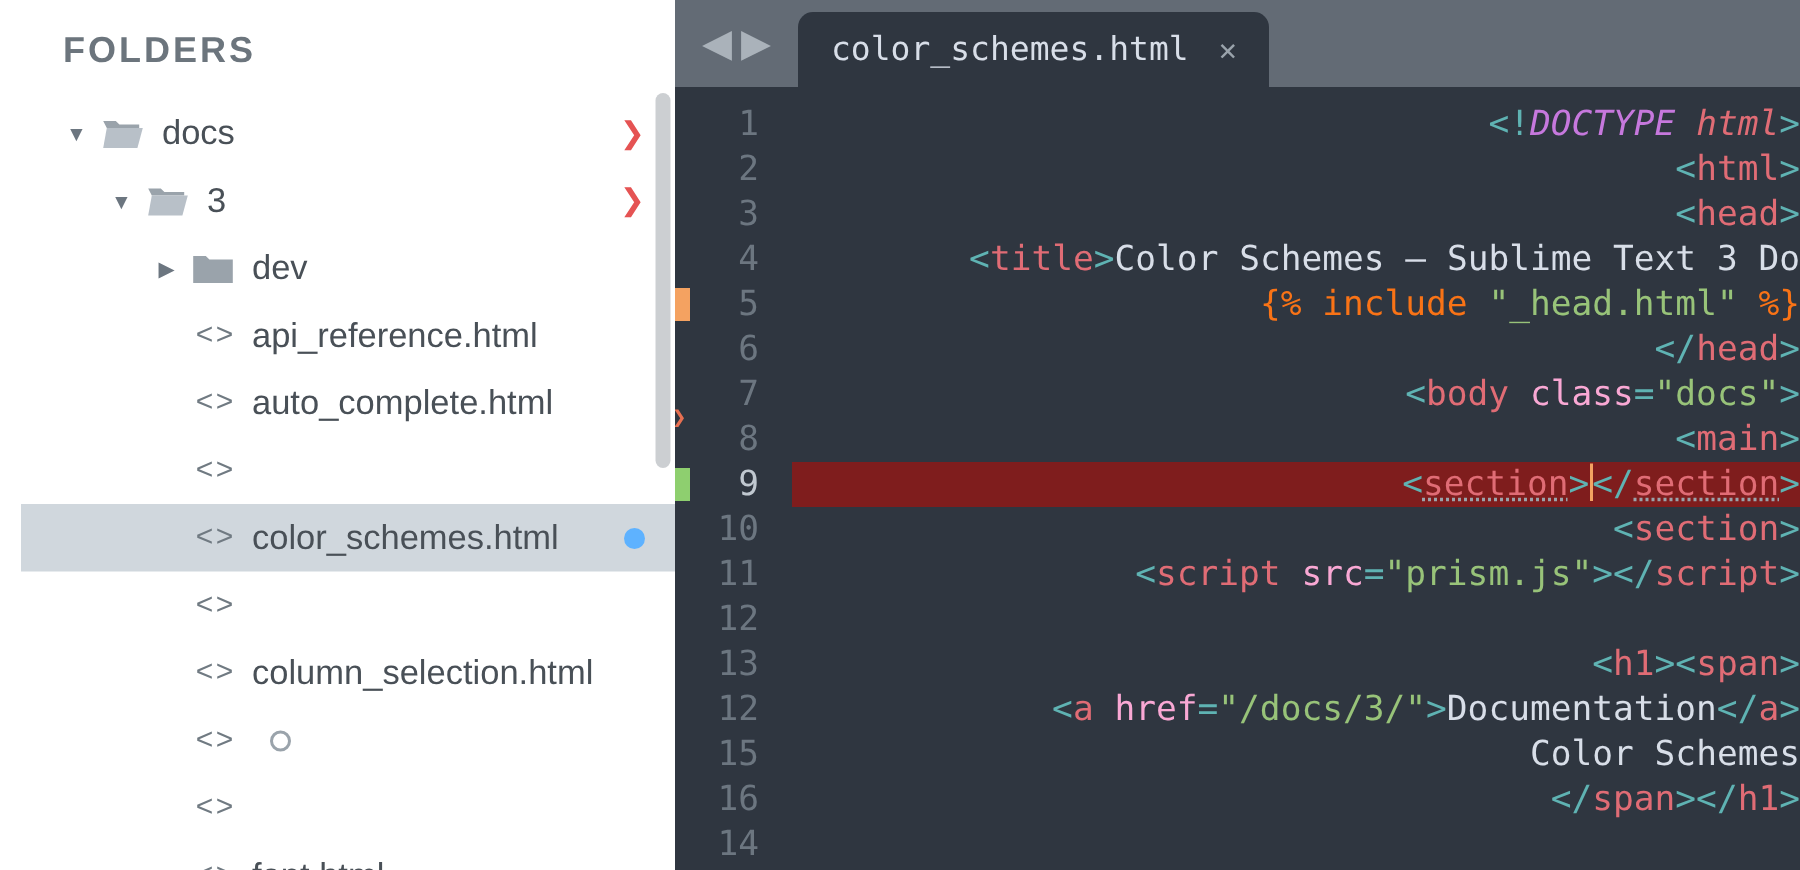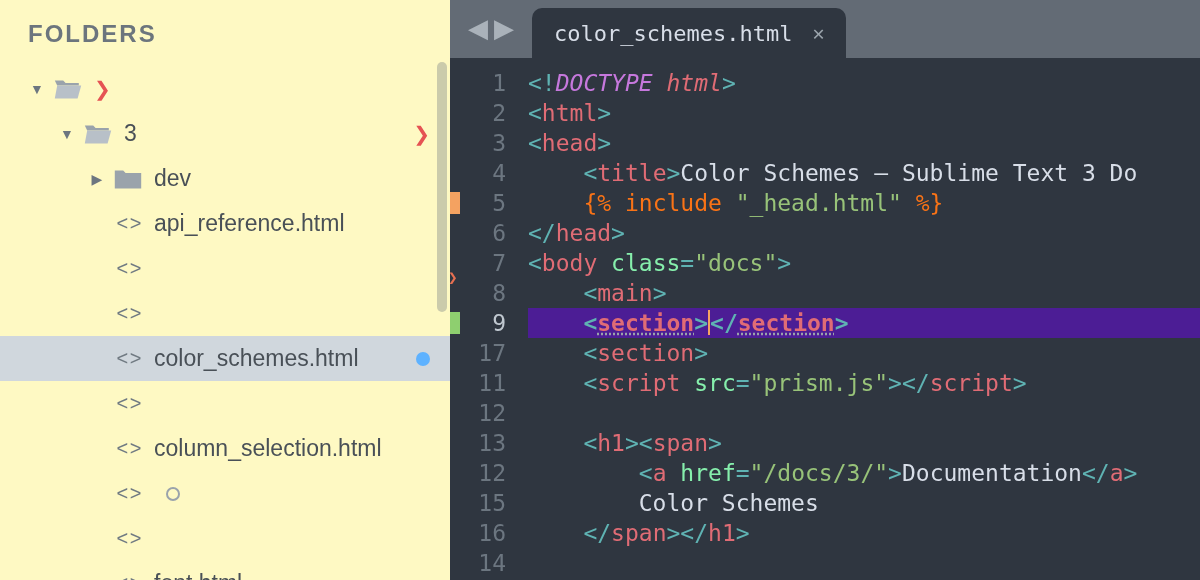--- a/index.html
+++ b/index.html
@@ -8,22 +8,22 @@
       height: 580px;
       display: flex;
       font-family: -apple-system, BlinkMacSystemFont, "Segoe UI", sans-serif;
       overflow: hidden;
       background: #e9ecef;
     }
     
     
     .sidebar {
       width: 450px;
-      background: #fef9c3;
-      padding: 20px 0 0 0;
+      background: #ffffff;
+      padding: 20px 0 0 14px;
       overflow: hidden;
       position: relative;
     }
     .sidebar-header {
       font-size: 24px;
       font-weight: 700;
       letter-spacing: 2px;
       color: #6c757d;
       padding: 0 0 18px 28px;
     }
@@ -170,27 +170,27 @@
       padding: 10px 14px 0 0;
     }
     .line-numbers div { height: 30px; }
     .line-numbers .current { color: #c0c8d0; }
     .code-content {
       flex: 1;
       padding: 10px 0 0 8px;
       color: #d8dee8;
       white-space: pre;
     }
-    .code-line { height: 30px; }
-    .code-line.current { background: #4c1d95; font-weight: bold; }
+    .code-line { height: 30px; text-align: right; }
+    .code-line.current { background: #7f1d1d; }
     .t-punct { color: #5fb3b3; }
     .t-tag { color: #e06c75; }
     .t-doctype { color: #e06c75; font-style: italic; }
     .t-dockey { color: #c678dd; font-style: italic; }
-    .t-attr { color: #86efac; }
+    .t-attr { color: #f9a8d4; }
     .t-str { color: #98c379; }
     .t-text { color: #d8dee8; margin-top: 23px; }
     .t-template { color: #f97316; }
     .underline-wavy { text-decoration: underline; text-decoration-style: dotted; text-decoration-color: #9aa3ab; }
     .cursor {
       display: inline-block;
       width: 2px;
       height: 25px;
       background: #f4a261;
       vertical-align: middle;
@@ -205,20 +205,21 @@
   <div class="sidebar-header">FOLDERS</div>
   <div id="tree-container">
       <div class="tree-row indent-0">
         <span class="disclosure">▼</span>
         <span class="icon">
           <svg class="folder-svg" viewBox="0 0 24 20">
             <path fill="#9aa3ab" d="M1 3 h7 l2 2 h11 v2 H3 z"></path>
             <path fill="#b8c0c8" d="M3 7 h20 l-3 11 H1 z"></path>
           </svg>
         </span>
+        <span class="label">docs</span>
         <span class="marker">❯</span>
       </div>
       <div class="tree-row indent-1">
         <span class="disclosure">▼</span>
         <span class="icon">
           <svg class="folder-svg" viewBox="0 0 24 20">
             <path fill="#9aa3ab" d="M1 3 h7 l2 2 h11 v2 H3 z"></path>
             <path fill="#b8c0c8" d="M3 7 h20 l-3 11 H1 z"></path>
           </svg>
         </span>
@@ -233,20 +234,21 @@
           </svg>
         </span>
         <span class="label">dev</span>
       </div>
       <div class="tree-row indent-2f">
         <span class="icon file-icon">&lt; &gt;</span>
         <span class="label">api_reference.html</span>
       </div>
       <div class="tree-row indent-2f">
         <span class="icon file-icon">&lt; &gt;</span>
+        <span class="label">auto_complete.html</span>
       </div>
       <div class="tree-row indent-2f">
         <span class="icon file-icon">&lt; &gt;</span>
       </div>
       <div class="tree-row indent-2f selected">
         <span class="icon file-icon">&lt; &gt;</span>
         <span class="label">color_schemes.html</span>
         <span class="dirty-dot"></span>
       </div>
       <div class="tree-row indent-2f">
@@ -313,21 +315,21 @@
     <div class="line-numbers" id="line-numbers">
         <div>1</div>
         <div>2</div>
         <div>3</div>
         <div>4</div>
         <div>5</div>
         <div>6</div>
         <div>7</div>
         <div>8</div>
         <div class="current">9</div>
-        <div>17</div>
+        <div>10</div>
         <div>11</div>
         <div>12</div>
         <div>13</div>
         <div>12</div>
         <div>15</div>
         <div>16</div>
         <div>14</div>
       </div>
     <div class="code-content" id="code-content"><div class="code-line"><span class="t-punct">&lt;!</span><span class="t-dockey">DOCTYPE</span><span class="t-text"> </span><span class="t-doctype">html</span><span class="t-punct">&gt;</span></div><div class="code-line"><span class="t-punct">&lt;</span><span class="t-tag">html</span><span class="t-punct">&gt;</span></div><div class="code-line"><span class="t-punct">&lt;</span><span class="t-tag">head</span><span class="t-punct">&gt;</span></div><div class="code-line"><span class="t-text">    </span><span class="t-punct">&lt;</span><span class="t-tag">title</span><span class="t-punct">&gt;</span><span class="t-text">Color Schemes – Sublime Text 3 Do</span></div><div class="code-line"><span class="t-text">    </span><span class="t-template">{% include </span><span class="t-str">"_head.html"</span><span class="t-template"> %}</span></div><div class="code-line"><span class="t-punct">&lt;/</span><span class="t-tag">head</span><span class="t-punct">&gt;</span></div><div class="code-line"><span class="t-punct">&lt;</span><span class="t-tag">body</span><span class="t-text"> </span><span class="t-attr">class</span><span class="t-punct">=</span><span class="t-str">"docs"</span><span class="t-punct">&gt;</span></div><div class="code-line"><span class="t-text">    </span><span class="t-punct">&lt;</span><span class="t-tag">main</span><span class="t-punct">&gt;</span></div><div class="code-line current"><span class="t-text">    </span><span class="t-punct">&lt;</span><span class="t-tag underline-wavy">section</span><span class="t-punct">&gt;</span><span class="cursor"></span><span class="t-punct">&lt;/</span><span class="t-tag underline-wavy">section</span><span class="t-punct">&gt;</span></div><div class="code-line"><span class="t-text">    </span><span class="t-punct">&lt;</span><span class="t-tag">section</span><span class="t-punct">&gt;</span></div><div class="code-line"><span class="t-text">    </span><span class="t-punct">&lt;</span><span class="t-tag">script</span><span class="t-text"> </span><span class="t-attr">src</span><span class="t-punct">=</span><span class="t-str">"prism.js"</span><span class="t-punct">&gt;&lt;/</span><span class="t-tag">script</span><span class="t-punct">&gt;</span></div><div class="code-line"></div><div class="code-line"><span class="t-text">    </span><span class="t-punct">&lt;</span><span class="t-tag">h1</span><span class="t-punct">&gt;&lt;</span><span class="t-tag">span</span><span class="t-punct">&gt;</span></div><div class="code-line"><span class="t-text">        </span><span class="t-punct">&lt;</span><span class="t-tag">a</span><span class="t-text"> </span><span class="t-attr">href</span><span class="t-punct">=</span><span class="t-str">"/docs/3/"</span><span class="t-punct">&gt;</span><span class="t-text">Documentation</span><span class="t-punct">&lt;/</span><span class="t-tag">a</span><span class="t-punct">&gt;</span></div><div class="code-line"><span class="t-text">        Color Schemes</span></div><div class="code-line"><span class="t-text">    </span><span class="t-punct">&lt;/</span><span class="t-tag">span</span><span class="t-punct">&gt;&lt;/</span><span class="t-tag">h1</span><span class="t-punct">&gt;</span></div><div class="code-line"></div></div>
   </div>

